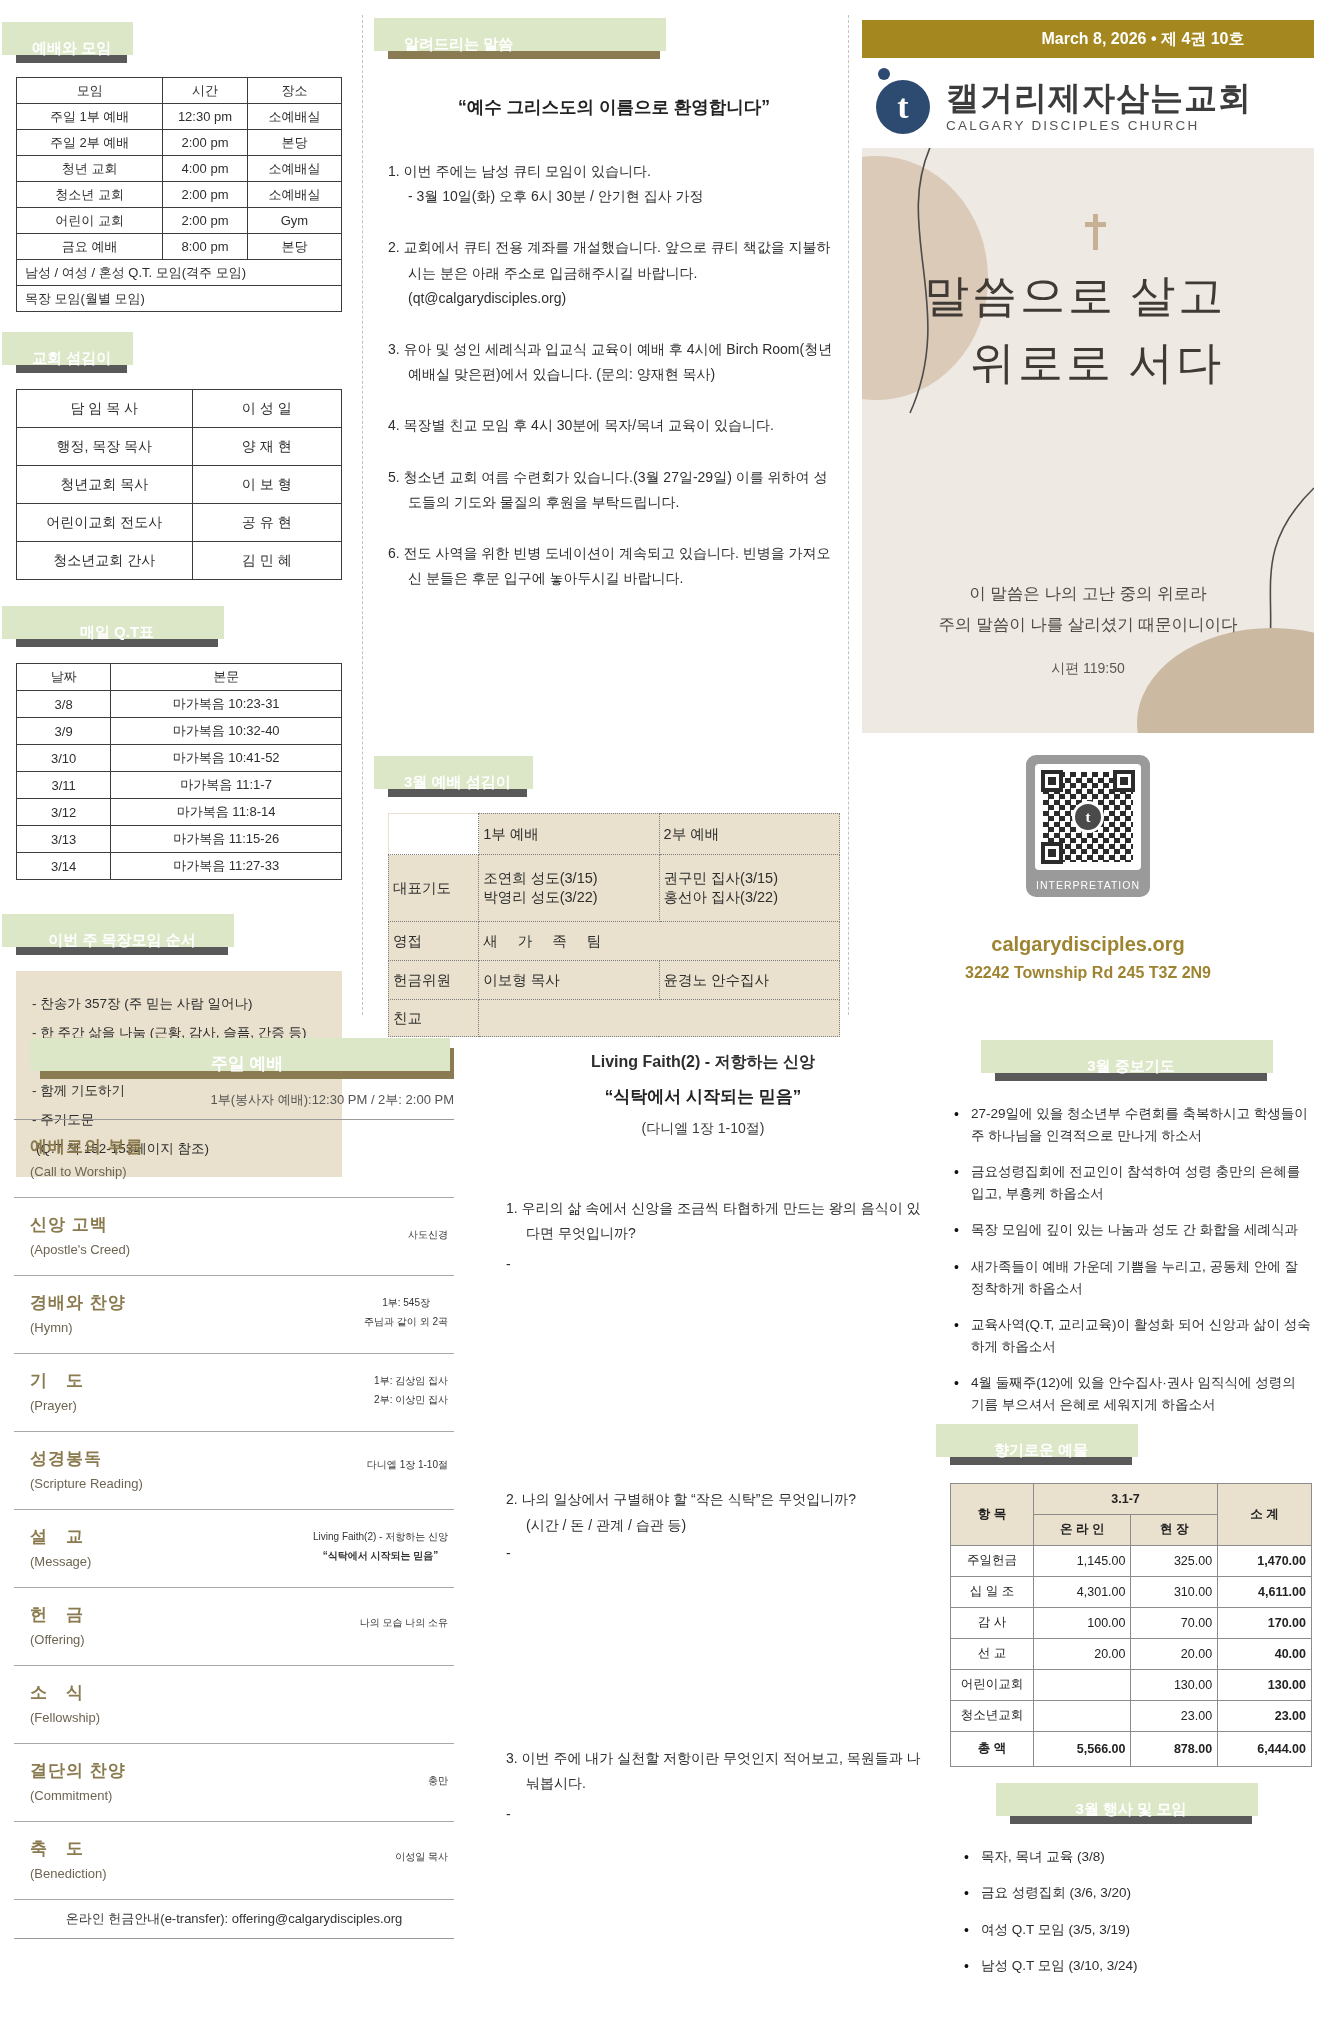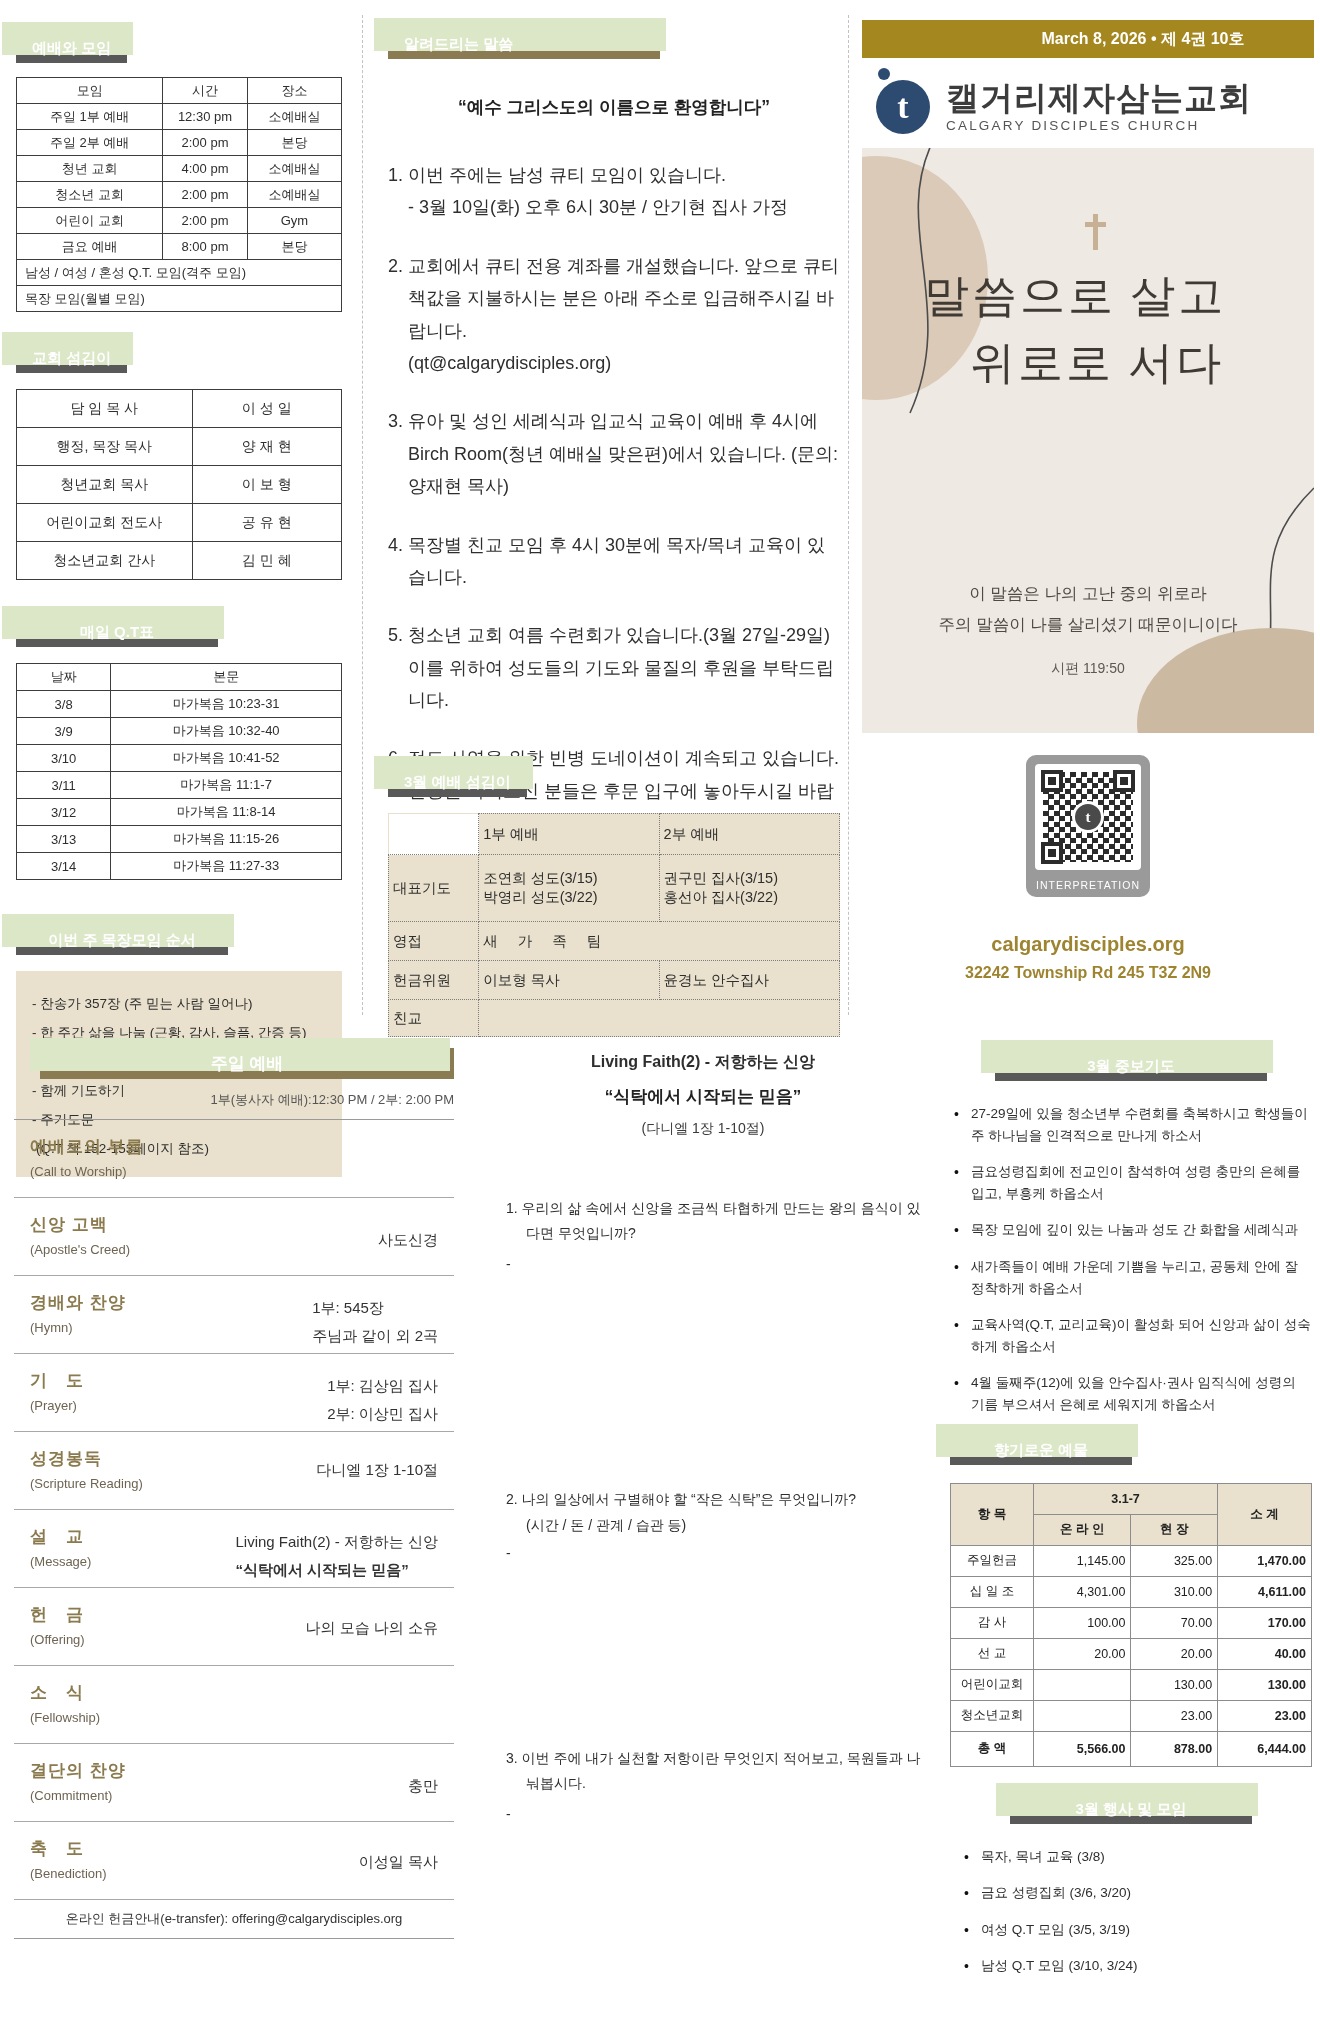--- a/index.html
+++ b/index.html
@@ -24,21 +24,21 @@
   .btable{width:100%;font-size:13px;color:#2e2e2e;}
   .btable th,.btable td{border:1px solid #3c3c3c;text-align:center;padding:2px 4px;height:21px;font-weight:normal;}
   .btable .left{text-align:left;padding-left:8px;}
   .staff td{height:33px;font-size:14px;}
   .qtbl td,.qtbl th{height:22px;}
   
   .beige{background:#e9e1cd;}
   .mokbox{padding:18px 14px 14px 16px;font-size:13.5px;line-height:2.15;color:#2e2e2e;}
   
   .welcome{font-size:17.5px;font-weight:bold;text-align:center;color:#222;}
-  .ann{font-size:18px;line-height:1.8;margin-bottom:26px;color:#2e2e2e;}
+  .ann{font-size:14px;line-height:1.8;margin-bottom:26px;color:#2e2e2e;}
   
   .serv{width:100%;background:#e9e1cd;font-size:14.5px;color:#2e2e2e;}
   .serv td{border:1px dotted #7d7d7d;text-align:left;padding:4px 4px;}
   
   .datebar{height:38px;background:#a5871f;color:#fff;font-weight:bold;font-size:16px;
            display:flex;align-items:center;justify-content:center;padding-left:110px;box-sizing:border-box;}
   .logo{position:relative;width:54px;height:54px;background:#2d4a71;border-radius:50%;
         color:#fff;display:flex;align-items:center;justify-content:center;
         font-family:"Liberation Serif","DejaVu Serif",serif;font-size:34px;font-weight:bold;}
   .logo::before{content:"";position:absolute;left:2px;top:-12px;width:12px;height:12px;border-radius:50%;background:#2d4a71;}
@@ -67,21 +67,21 @@
   .website{font-size:20px;font-weight:bold;color:#9e8430;text-align:center;}
   .address{font-size:16px;font-weight:bold;color:#9e8430;text-align:center;margin-top:8px;}
   
   .goldbar{background:#8a7b52;color:#fff;font-weight:bold;font-size:17px;text-align:center;
            padding:4px 0;position:relative;z-index:1;}
   .goldbar::before{content:"";position:absolute;left:-10px;top:-10px;right:4px;bottom:8px;background:#dbe7c6;z-index:-1;}
   .w-sub{text-align:right;font-size:13px;color:#555;margin-top:12px;padding-bottom:10px;border-bottom:1px solid #9a9a9a;}
   .w-row{position:relative;border-bottom:1px solid #a8a8a8;min-height:78px;box-sizing:border-box;padding:15px 0 0 16px;}
   .w-kr{font-size:17px;font-weight:bold;color:#8a7a4e;letter-spacing:1px;}
   .w-en{font-size:13px;color:#6e6452;margin-top:6px;}
-  .w-val{position:absolute;right:16px;top:18px;text-align:left;font-size:15px;color:#333;line-height:1.85;}
+  .w-val{position:absolute;right:6px;top:18px;text-align:center;font-size:10px;color:#333;line-height:1.85;}
   .w-val .bold{font-weight:bold;}
   .w-foot{text-align:center;font-size:13px;color:#333;padding:10px 0;border-bottom:1px solid #9a9a9a;}
   
   .s-title{font-size:16px;font-weight:bold;text-align:center;color:#2e2e2e;}
   .s-sub{font-size:17px;font-weight:bold;text-align:center;color:#222;margin-top:12px;}
   .s-scrip{font-size:14px;text-align:center;color:#3a3a3a;margin-top:12px;}
   .q-text{font-size:14px;line-height:1.8;color:#2e2e2e;}
   .q-hint{font-size:14px;color:#2e2e2e;padding-left:20px;margin-top:4px;}
   .q-dash{font-size:14px;color:#2e2e2e;margin-top:10px;}
   

